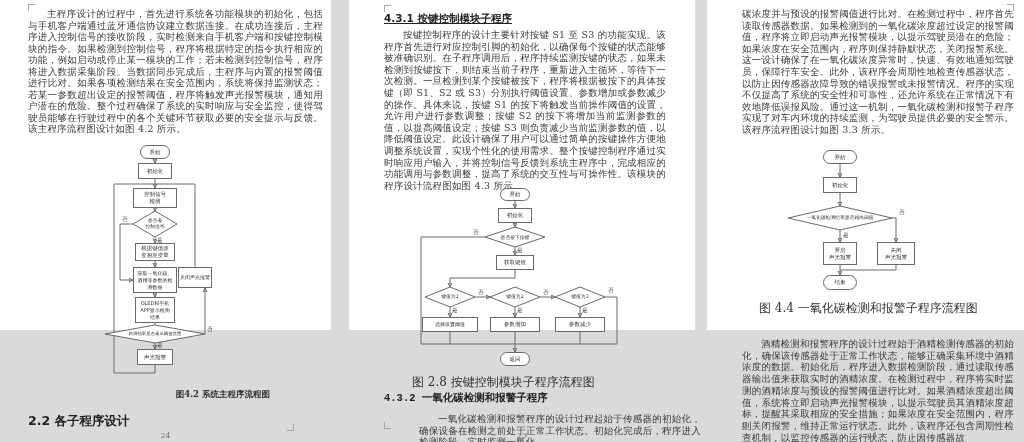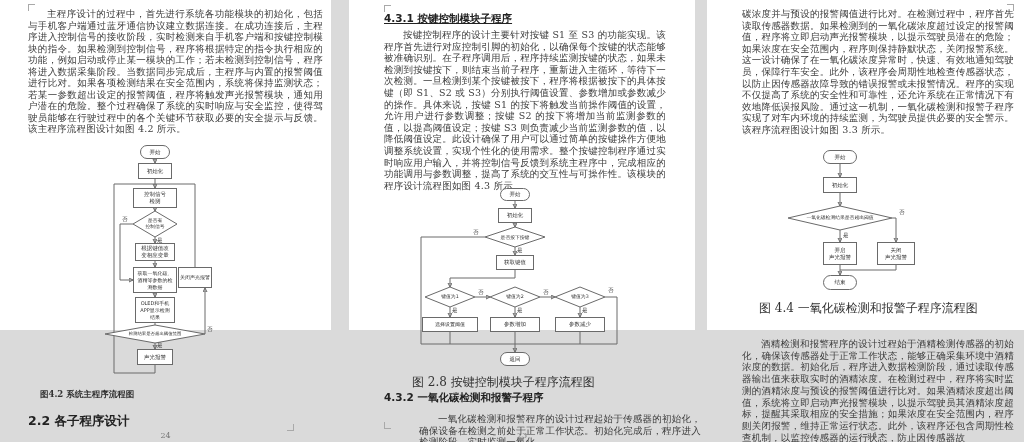--- a/index.html
+++ b/index.html
@@ -11,21 +11,21 @@
   #page3 { left:707px; width:330px; }
   .para { position:absolute; text-align:justify; font-size:9.5px; line-height:11.5px;
           text-indent:2em; letter-spacing:.2px; color:#3b3b3b; }
   .para.no-indent { text-indent:0; }
   .h1 { position:absolute; font-family:"DejaVu Sans", sans-serif; font-weight:bold;
         font-size:12.5px; color:#222; }
   .h2 { position:absolute; font-family:"DejaVu Sans", sans-serif; font-weight:bold;
         font-size:10.5px; color:#222; }
   .caption { position:absolute; font-size:12px; color:#333; }
   .caption.bold { font-weight:bold; font-size:8.5px; }
-  .caption.center { text-align:left; }
+  .caption.center { text-align:right; }
   .pagenum { position:absolute; left:0; right:0; text-align:center; font-size:8px; color:#777; }
   .fc { position:absolute; }
   .fc svg { position:absolute; left:0; top:0; }
   .fc-node { position:absolute; display:flex; align-items:center; justify-content:center;
              text-align:center; white-space:pre-line; font-family:"DejaVu Sans", sans-serif;
              font-size:5.5px; line-height:7px; color:#333; background:#fff;
              border:1px solid #6a6a6a; }
   .fc-term { border-radius:9px; }
   .fc-dtext { position:absolute; display:flex; align-items:center; justify-content:center;
               text-align:center; white-space:pre-line; font-family:"DejaVu Sans", sans-serif;
@@ -150,21 +150,21 @@
     <span class="fc-branch" style="left:108px; top:61px;">是</span>
     <span class="fc-branch" style="left:69px; top:103px;">否</span>
     <span class="fc-branch" style="left:134px; top:103px;">否</span>
     <span class="fc-branch" style="left:199px; top:101px;">否</span>
     <span class="fc-branch" style="left:43px; top:121px;">是</span>
     <span class="fc-branch" style="left:108px; top:121px;">是</span>
     <span class="fc-branch" style="left:173px; top:121px;">是</span>
   </div>
 
   <div class="caption" style="left:63px; top:374px;">图 2.8  按键控制模块子程序流程图</div>
-  <div class="h2" style="left:35px; top:391px;">4.3.2  一氧化碳检测和报警子程序</div>
+  <div class="h2" style="left:35px; top:391px;font-family:Liberation Mono, monospace;">4.3.2  一氧化碳检测和报警子程序</div>
   <div class="para" style="left:35px; top:413px; width:282px;margin-left:35px;">一氧化碳检测和报警程序的设计过程起始于传感器的初始化，确保设备在检测之前处于正常工作状态。初始化完成后，程序进入检测阶段，实时监测一氧化</div>
   <div class="pagenum" style="top:431px;">23</div>
 </div>
 
 <div class="page" id="page3">
   <div class="cmark tr" style="left:300px; top:4px;"></div>
   <div class="cmark bl" style="left:35px; top:423px;"></div>
 
   <div class="para no-indent" style="left:35px; top:8px; width:272px; line-height:11.6px;">碳浓度并与预设的报警阈值进行比对。在检测过程中，程序首先读取传感器数据。如果检测到的一氧化碳浓度超过设定的报警阈值，程序将立即启动声光报警模块，以提示驾驶员潜在的危险；如果浓度在安全范围内，程序则保持静默状态，关闭报警系统。这一设计确保了在一氧化碳浓度异常时，快速、有效地通知驾驶员，保障行车安全。此外，该程序会周期性地检查传感器状态，以防止因传感器故障导致的错误报警或未报警情况。程序的实现不仅提高了系统的安全性和可靠性，还允许系统在正常情况下有效地降低误报风险。通过这一机制，一氧化碳检测和报警子程序实现了对车内环境的持续监测，为驾驶员提供必要的安全警示。该程序流程图设计如图 3.3 所示。</div>
 

